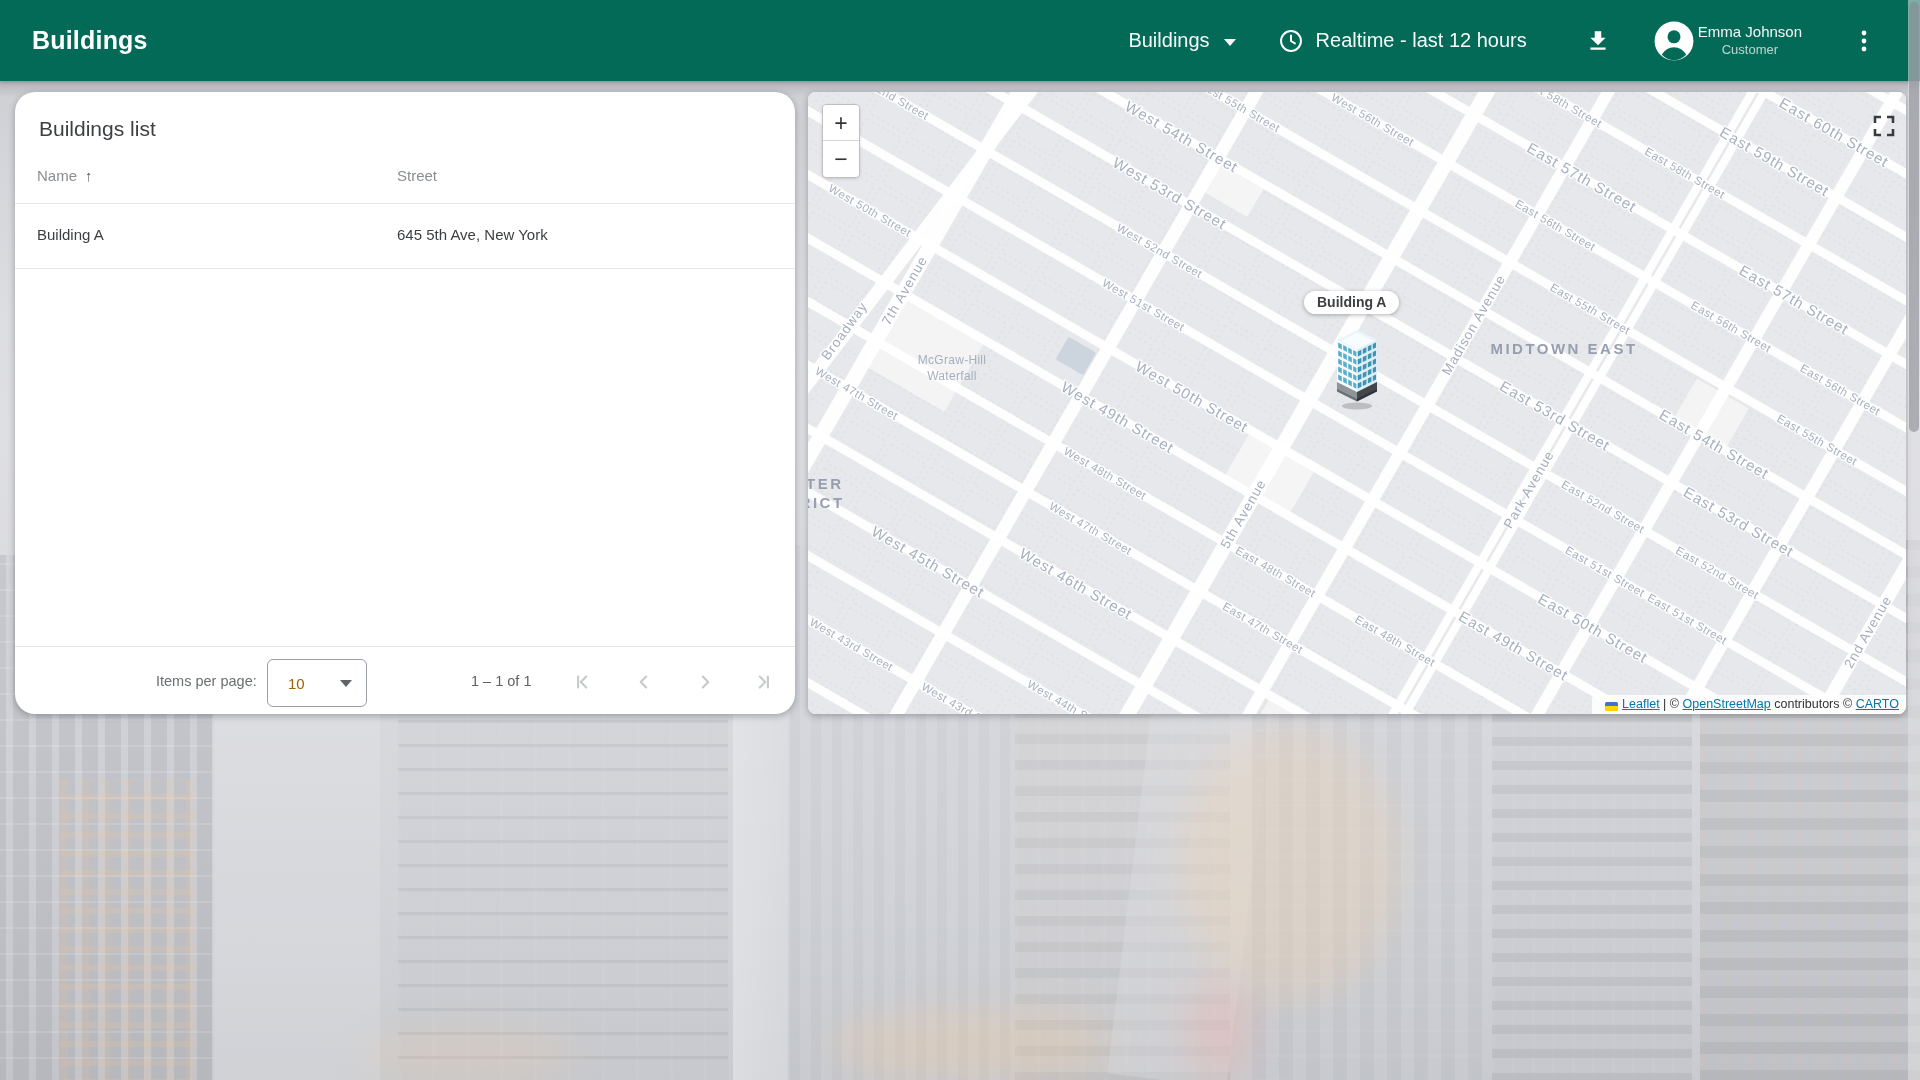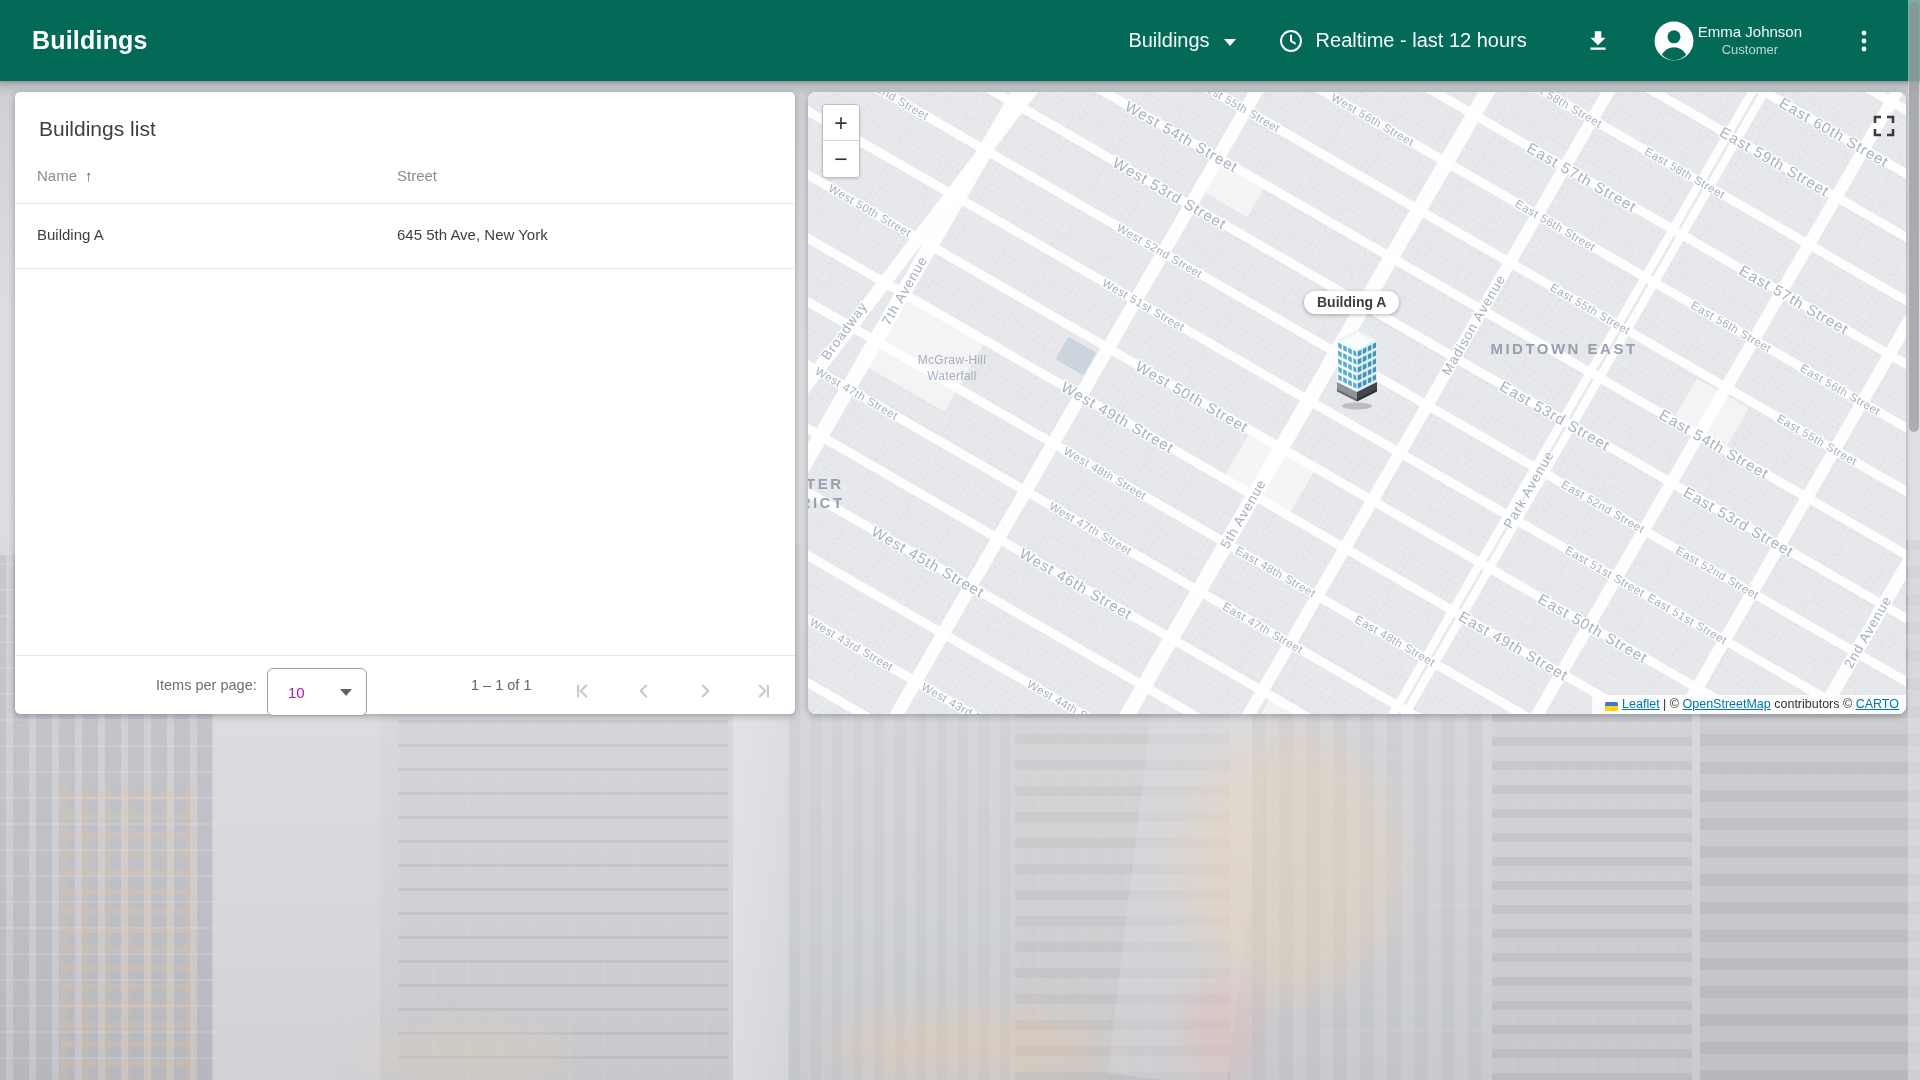--- a/index.html
+++ b/index.html
@@ -27,39 +27,39 @@
   .time-range svg { margin-right:12px; }
   .icon-btn { background:none; border:none; cursor:pointer; display:flex; align-items:center; }
   .dl-btn { margin-left:58px; }
   .user-chip { display:flex; align-items:center; margin-left:42px; cursor:pointer; }
   .user-text { margin-left:3px; line-height:1.25;text-align:center; }
   .user-name { color:rgba(255,255,255,.95); font-size:15px; }
   .user-role { color:rgba(255,255,255,.72); font-size:13px; }
   .kebab { margin-left:50px; }
 
   
-  .card { position:absolute; top:92px; background:#fff; border-radius:5px; box-shadow:0 2px 7px rgba(40,45,55,.35); z-index:10; }
+  .card { position:absolute; top:92px; background:#fff; border-radius:20px; box-shadow:0 2px 7px rgba(40,45,55,.35); z-index:10; }
   .list-card { left:15px; width:780px; height:622px; display:flex; flex-direction:column; }
   .list-title { font-size:21px; color:#3d3f42; padding:25px 24px 18px 24px; }
   .thead { position:relative; height:44px; }
   .th { position:absolute; top:8px; font-size:15px; color:#8a8d91; font-weight:500; cursor:pointer; display:flex; align-items:center; }
   .th-name { left:22px; }
   .th-addr { left:382px; }
   .sort-arrow { margin-left:8px; color:#5f6368; font-size:15px; }
   .tdivider { border:none; border-top:1px solid #e6e7e9; }
   .trow { position:relative; height:64px; cursor:pointer; }
   .td { position:absolute; top:22px; font-size:15px; color:#3c3e41; }
   .td-name { left:22px; }
   .td-addr { left:382px; }
   .tspacer { flex:1; }
-  .paginator { height:59px; border-top:1px solid #e3e4e6; display:flex; align-items:center; position:relative; }
+  .paginator { height:68px; border-top:1px solid #e3e4e6; display:flex; align-items:center; position:relative; }
   .ipp-label { position:absolute; left:141px; font-size:14.5px; color:#6b6e72; }
   .ipp-select { position:absolute; left:252px; top:12px; width:100px; height:48px; border:1px solid #9aa0a6; border-radius:6px;
     background:#fff; cursor:pointer; display:flex; align-items:center; }
-  .ipp-value { font-size:15px; color:#a21caf; margin-left:20px; }
+  .ipp-value { font-size:15px; color:#a16207; margin-left:20px; }
   .ipp-caret { position:absolute; right:14px; width:0; height:0; border-left:6px solid transparent; border-right:6px solid transparent; border-top:7px solid #5f6368; }
   .range-label { position:absolute; left:417px; font-size:14.5px; color:#5f6368;margin-left:39px; }
   .pg-btn { position:absolute; top:22px; width:28px; height:28px; background:none; border:none; cursor:default; }
 
   
   .map-card { left:808px; width:1098px; height:622px; overflow:hidden; border-radius:8px; }
   #map-svg { position:absolute; left:0; top:0; }
   .street-lbl { fill:#a7b0c1; paint-order:stroke; stroke:#ffffff; stroke-width:3px; stroke-opacity:.75; }
   .lbl-b { font-size:15px; letter-spacing:1px; }
   .lbl-s { font-size:11.5px; letter-spacing:.5px; }

